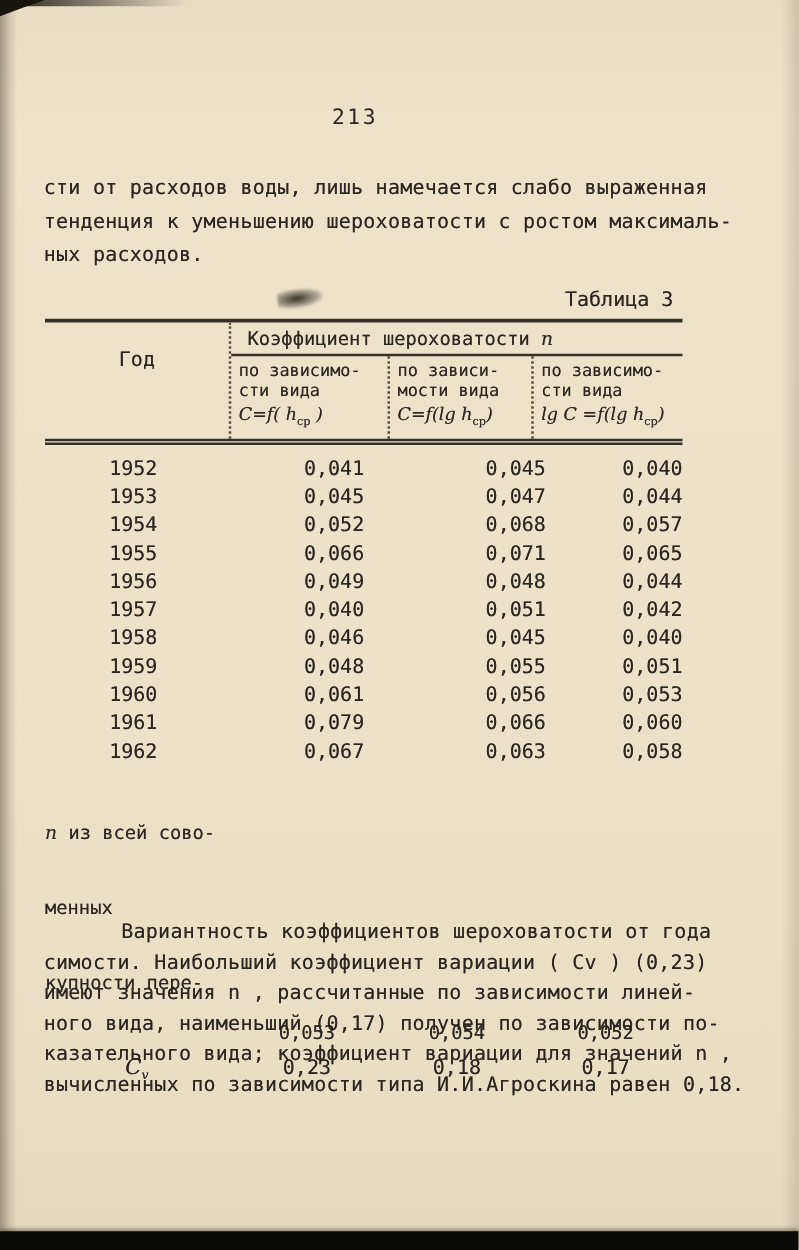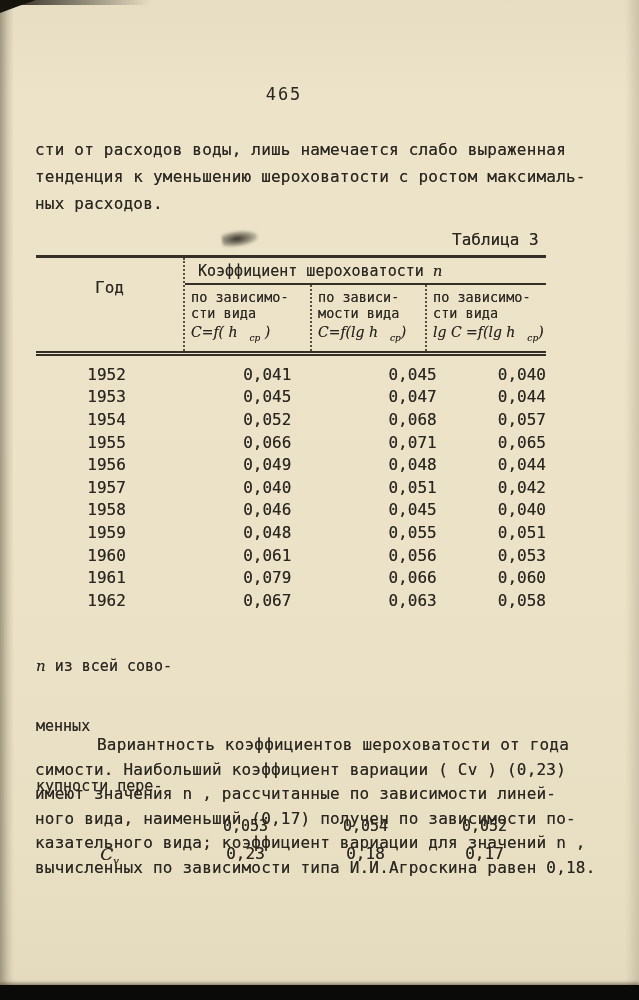--- a/index.html
+++ b/index.html
@@ -39,21 +39,21 @@
   .year-head{width:147px;display:flex;justify-content:center;padding-top:20px;font-size:16px;}
   .head-right{flex:1;border-left:2px dotted #55503f;}
   .main-head{padding:4px 0 3px 13px;font-size:15px;border-bottom:2px solid #353027;white-space:nowrap;}
   .subheads{display:flex;}
   .subhead{padding:4px 2px 5px 6px;font-size:13.5px;line-height:16px;}
   .sh1{width:125px;box-sizing:border-box;}
   .sh2{width:115px;box-sizing:border-box;border-left:2px dotted #55503f;}
   .sh3{flex:1;border-left:2px dotted #55503f;}
   .formula{margin-top:3px;font-size:14px;white-space:nowrap;}
   .fm,.sym{font-family:"DejaVu Serif","Liberation Serif",serif;font-style:italic;}
-  .fsub{font-family:"DejaVu Serif","Liberation Serif",serif;font-style:italic;font-size:9px;margin-left:12px;}
+  .fsub{font-family:"DejaVu Serif","Liberation Serif",serif;font-size:9px;}
   .tbody{margin-top:8px;}
   .trow{display:flex;height:22.6px;line-height:22.6px;font-size:16px;gap:30px;}
   .cell{text-align:center;}
   .c0{width:147px;}
   .c1{width:125px;}
   .c2{width:115px;}
   .c3{flex:1;}
   .summary-row{display:flex;align-items:flex-end;margin-top:4px;font-size:15px;}
   .sum-label{width:147px;line-height:20px;white-space:pre;text-align:left;}
   .summary-row .cell{line-height:20px;}
@@ -63,21 +63,21 @@
 </style>
 </head>
 <body>
 
 <div class="scan">
   <div class="edge-left"></div>
   <div class="edge-right"></div>
   <div class="top-smear"></div>
   <div class="corner-tl"></div>
 
-  <div class="page-number">465</div>
+  <div class="page-number">213</div>
 
   <div class="para" id="para1">
       <div class="pline">сти от расходов воды, лишь намечается слабо выраженная</div>
       <div class="pline">тенденция к уменьшению шероховатости с ростом максималь-</div>
       <div class="pline">ных расходов.</div>
     </div>
 
   <div class="table-caption">Таблица 3</div>
   <div class="smudge"></div>
 

